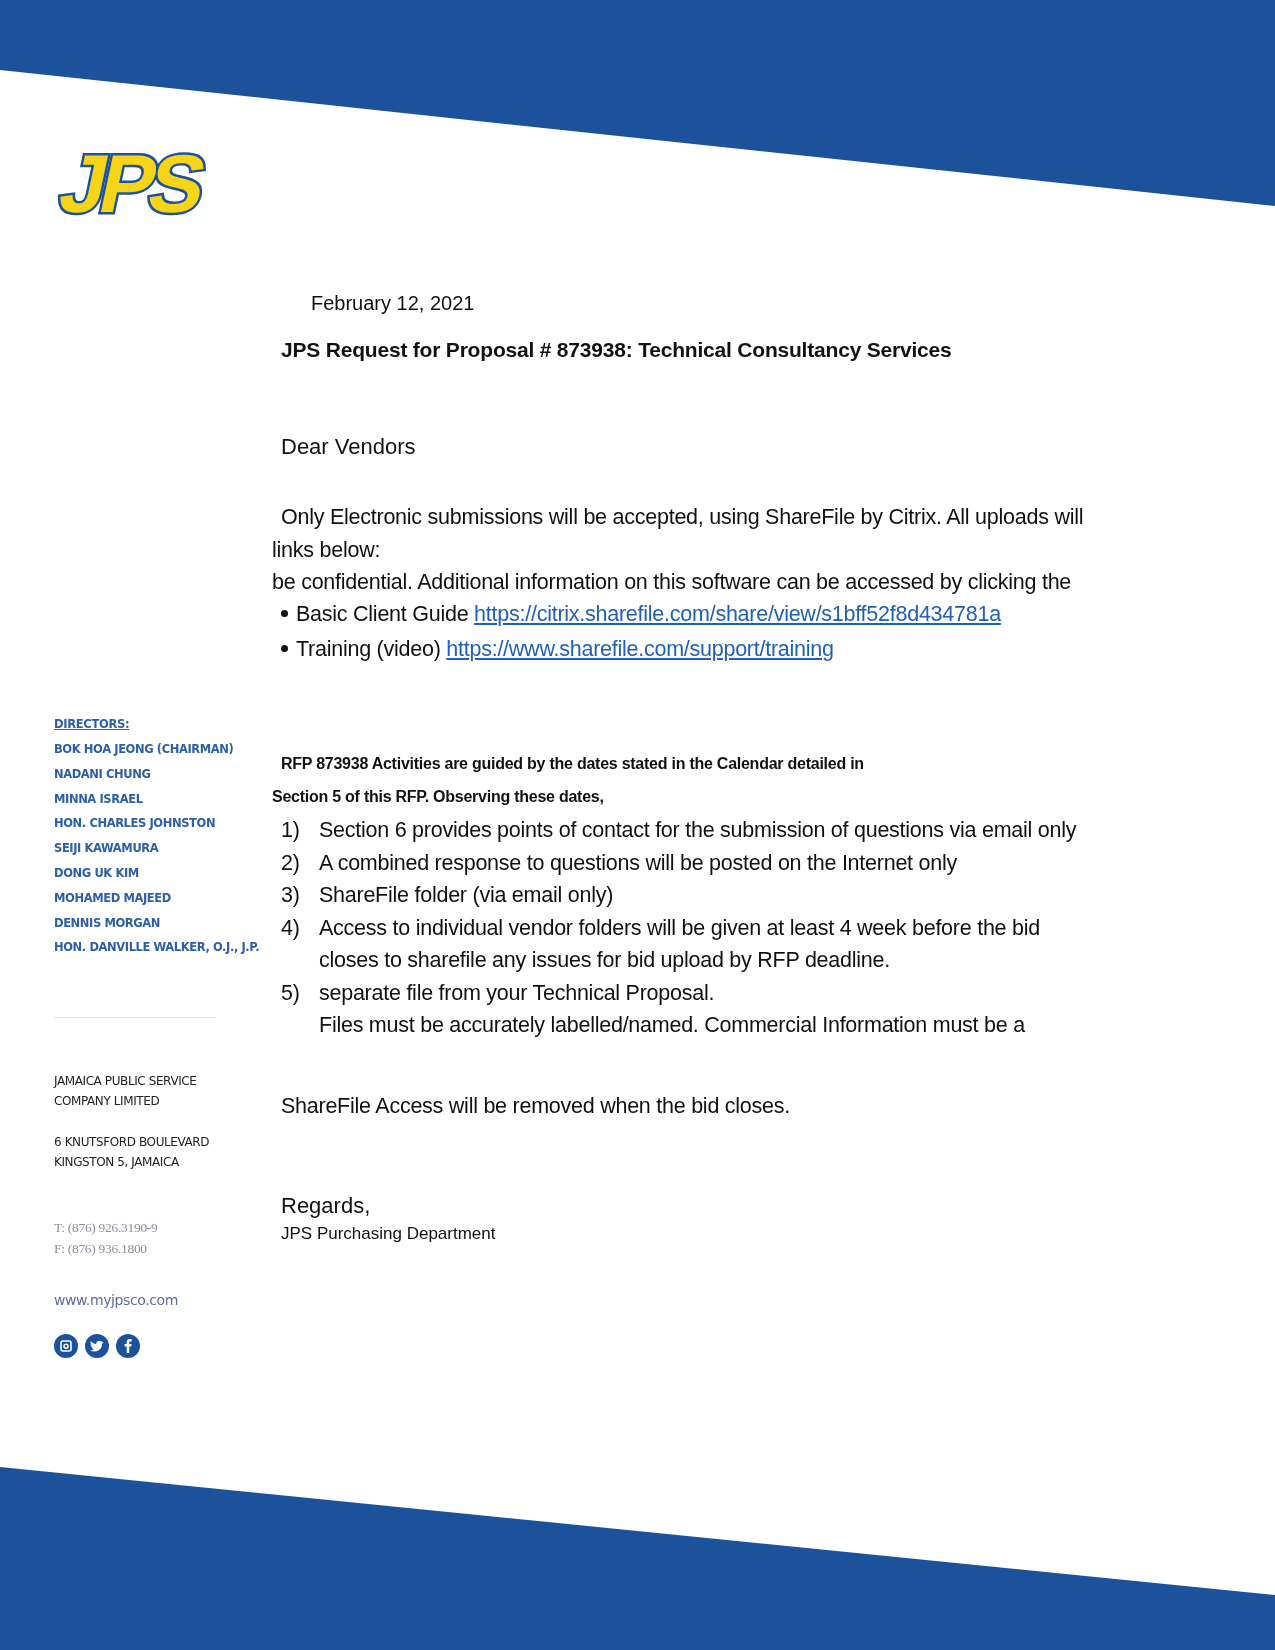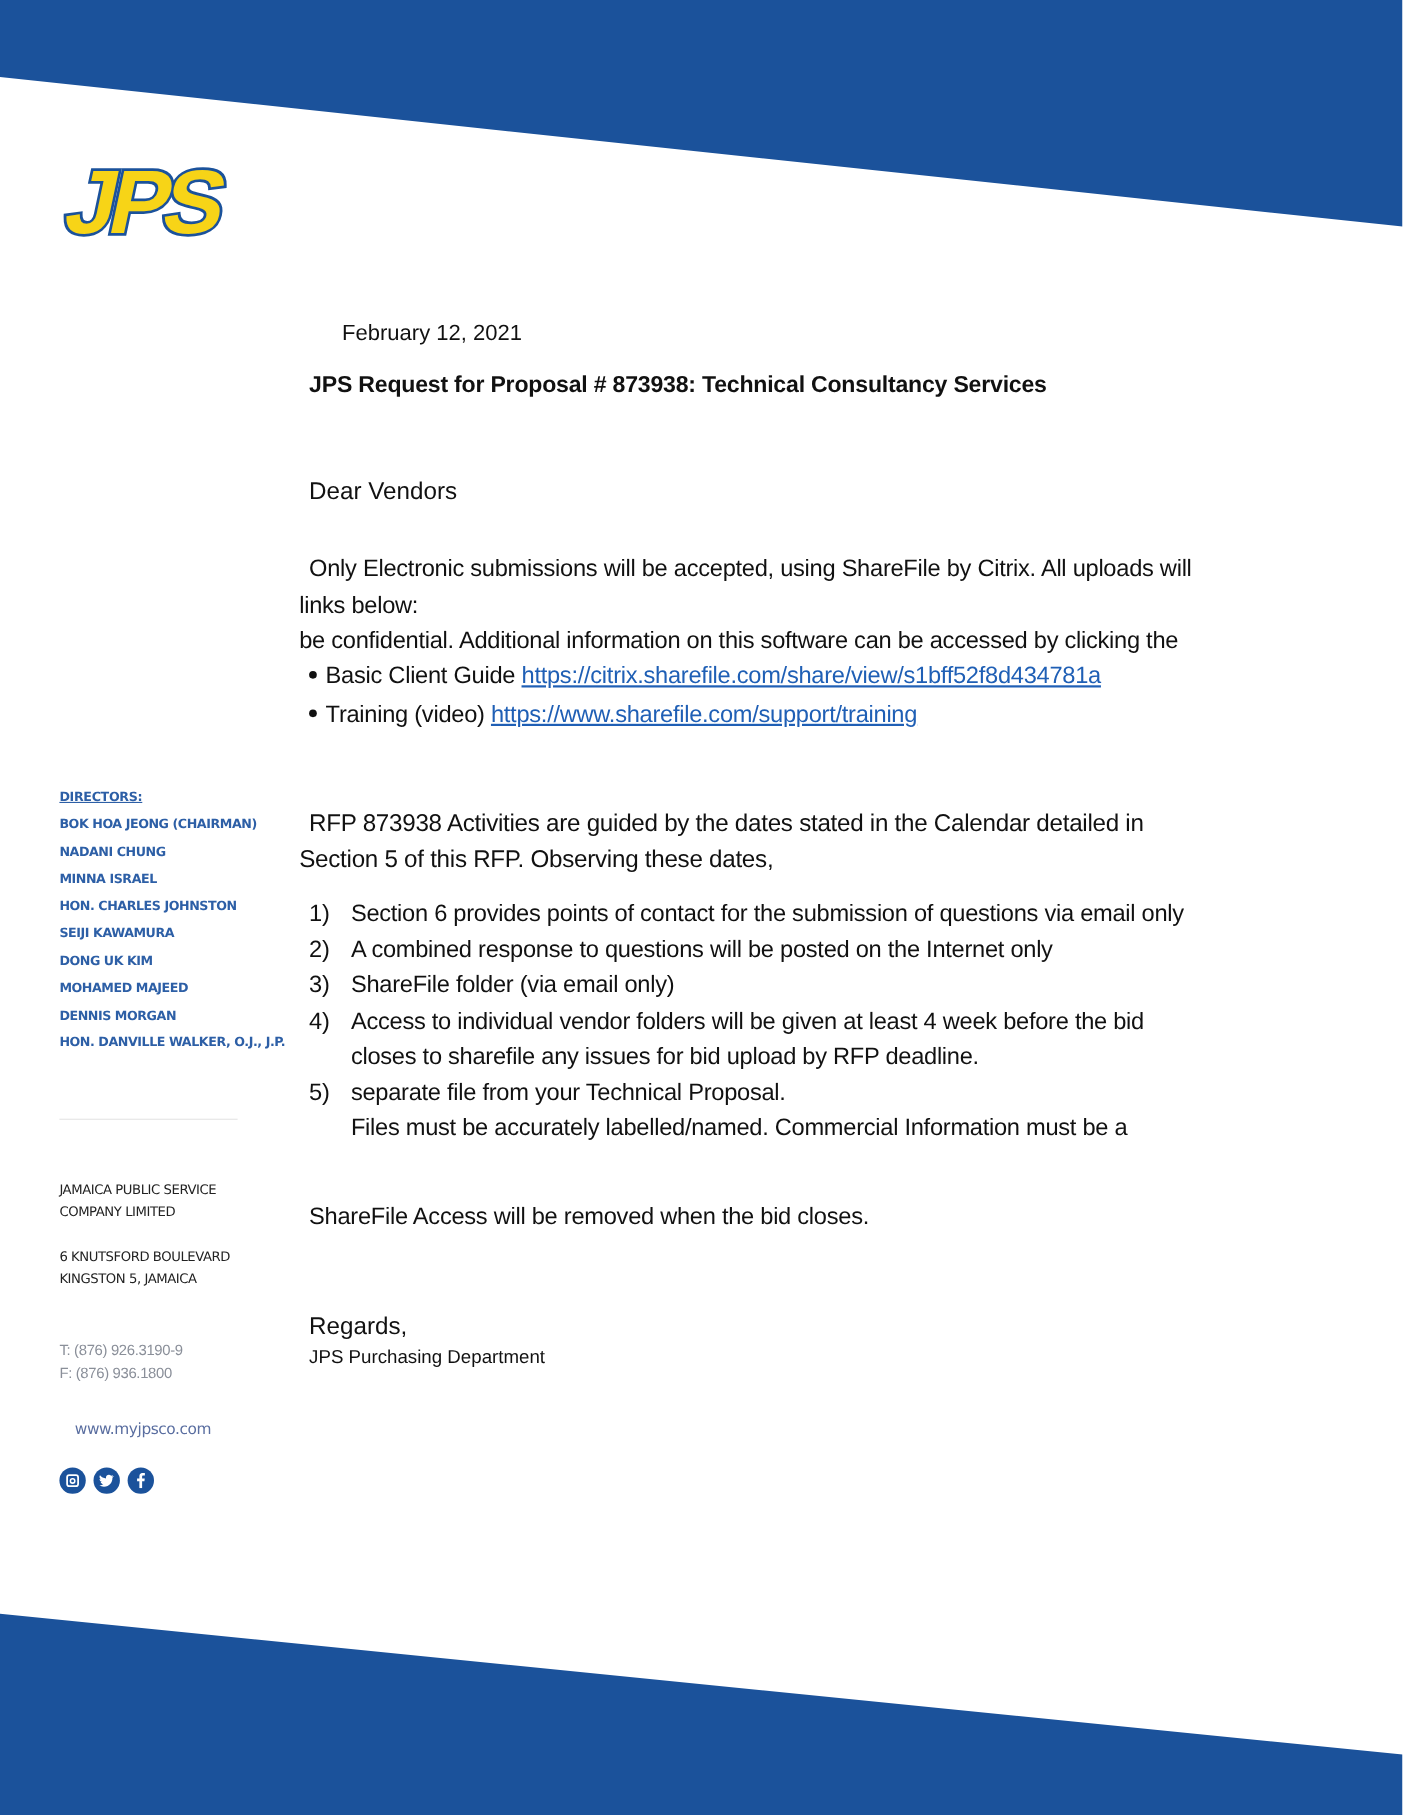--- a/index.html
+++ b/index.html
@@ -8,36 +8,36 @@
   .band { position: absolute; left: 0; top: 0; width: 1275px; height: 1650px; pointer-events: none; }
   .logo { position: absolute; left: 52px; top: 146px; width: 216px; height: 76px; }
   .left-col { position: absolute; left: 54px; font-family: "DejaVu Sans", sans-serif; font-weight: bold; }
   .directors { top: 716px; }
   .directors .hdr { font-size: 11.5px; color: #2d5fa6; text-decoration: underline; letter-spacing: -0.3px; height: 25px; line-height: 16px; }
   .directors .dir { font-size: 11.5px; color: #2d5fa6; letter-spacing: -0.4px; height: 24.8px; line-height: 16px; white-space: nowrap; }
   .divider { position: absolute; left: 54px; top: 1017px; width: 162px; height: 1px; background: #e4e4e4; }
   .company { top: 1072px; font-size: 12px; color: #222; letter-spacing: -0.4px; line-height: 19.5px; font-weight: normal; }
   .company span { display: block; }
   .company .gap { height: 22px; }
-  .phones { top: 1217px; font-size: 13.5px; color: #8a8f99; line-height: 21px; font-weight: normal; font-family: Liberation Sans, sans-serif; letter-spacing: -0.3px; }
+  .phones { top: 1217px; font-size: 13.5px; color: #8a8f99; line-height: 21px; font-weight: normal; font-family: Liberation Serif, serif; letter-spacing: -0.3px; }
   .phones span { display: block; }
-  .web { position: absolute; left: 54px; top: 1292px; font-size: 14px; color: #5a6ea0; font-family: "DejaVu Sans", sans-serif; letter-spacing: -0.4px; margin-left: 14px; }
+  .web { position: absolute; left: 54px; top: 1292px; font-size: 14px; color: #5a6ea0; font-family: "DejaVu Sans", sans-serif; letter-spacing: -0.4px; }
   .socials { position: absolute; left: 54px; top: 1334px; display: flex; gap: 7px; }
   .social { width: 24px; height: 24px; border-radius: 50%; background: #1b529b; display: flex; align-items: center; justify-content: center; }
   .main { position: absolute; left: 272px; width: 900px; font-family: "Liberation Sans", sans-serif; font-size: 21px; color: #111; }
   .date { top: 292px; left: 283px; font-size: 20px; margin-left: 28px; }
   .title { top: 338px; left: 281px; font-size: 21px; font-weight: bold; letter-spacing: -0.2px; }
   .dear { top: 434px; left: 281px; font-size: 22px; }
   .p1 { top: 482px; left: 272px; width: 900px; line-height: 32.5px; font-size: 21.5px; letter-spacing: -0.25px; }
   .p1 .indent { padding-left: 9px; margin-top: 19px; }
   .bullets { top: 597px; left: 281px; line-height: 35px; font-size: 21.5px; letter-spacing: -0.25px; }
   .bullets .b { white-space: nowrap; }
   .bullets .dot { display: inline-block; width: 7px; height: 7px; border-radius: 50%; background: #111; margin-right: 8px; vertical-align: middle; position: relative; top: -2px; }
   .bullets a { color: #1f5fb5; text-decoration: underline; }
-  .p2 { top: 732px; left: 272px; width: 900px; line-height: 32.5px; font-size: 22px; letter-spacing: -0.25px; }
+  .p2 { top: 748px; left: 272px; width: 900px; line-height: 32.5px; font-size: 16px; letter-spacing: -0.25px; font-weight: bold; }
   .p2 .indent { padding-left: 9px; }
   .olist { top: 814px; left: 281px; width: 900px; line-height: 32.5px; font-size: 21.5px; letter-spacing: -0.25px; }
   .olist .li { display: flex; }
   .olist .num { width: 38px; flex: none; }
   .olist .txt { flex: 1; }
   .access { top: 1094px; left: 281px; font-size: 21.5px; letter-spacing: -0.25px; }
   .regards { top: 1193px; left: 281px; font-size: 22px; }
   .dept { top: 1224px; left: 281px; font-size: 17px; }
 </style>
 </head>

